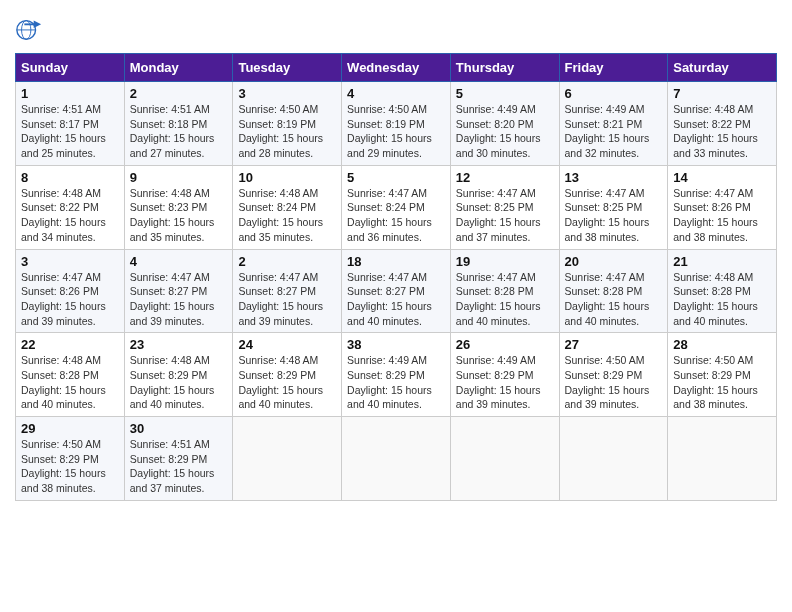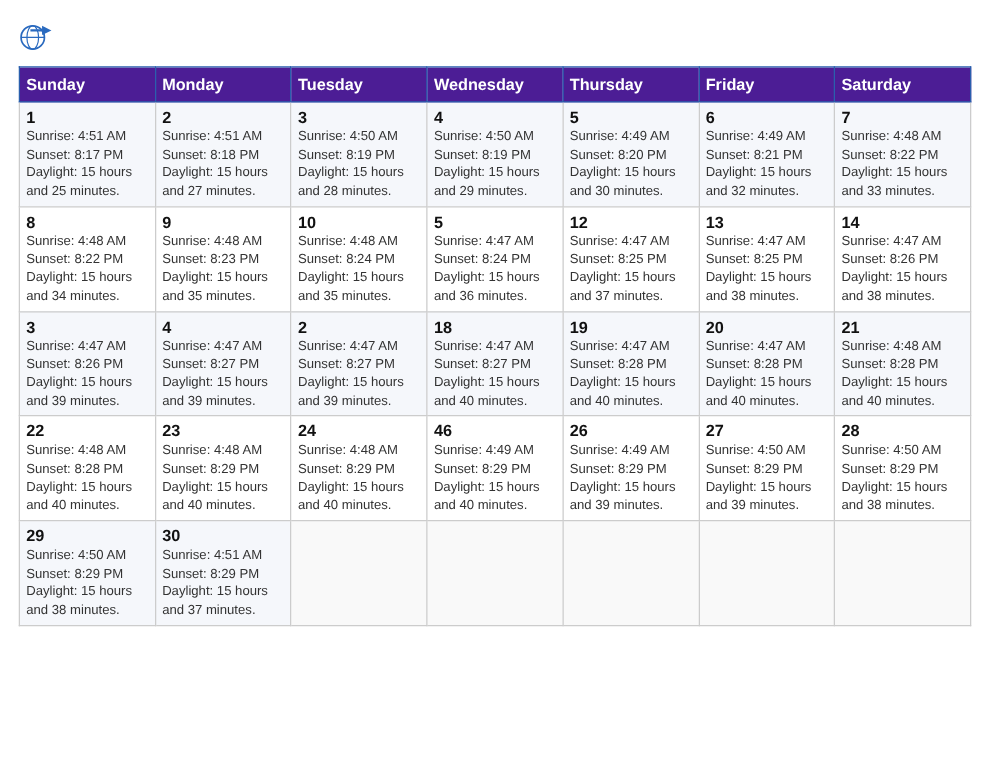--- a/index.html
+++ b/index.html
@@ -178,21 +178,21 @@
         <td><span class="day-num">21</span>
 <span class="day-info">Sunrise: 4:48 AM<br>Sunset: 8:28 PM<br>Daylight: 15 hours and 40 minutes.</span></td>
       </tr>
       <tr>
         <td><span class="day-num">22</span>
 <span class="day-info">Sunrise: 4:48 AM<br>Sunset: 8:28 PM<br>Daylight: 15 hours and 40 minutes.</span></td>
         <td><span class="day-num">23</span>
 <span class="day-info">Sunrise: 4:48 AM<br>Sunset: 8:29 PM<br>Daylight: 15 hours and 40 minutes.</span></td>
         <td><span class="day-num">24</span>
 <span class="day-info">Sunrise: 4:48 AM<br>Sunset: 8:29 PM<br>Daylight: 15 hours and 40 minutes.</span></td>
-        <td><span class="day-num">46</span>
+        <td><span class="day-num">38</span>
 <span class="day-info">Sunrise: 4:49 AM<br>Sunset: 8:29 PM<br>Daylight: 15 hours and 40 minutes.</span></td>
         <td><span class="day-num">26</span>
 <span class="day-info">Sunrise: 4:49 AM<br>Sunset: 8:29 PM<br>Daylight: 15 hours and 39 minutes.</span></td>
         <td><span class="day-num">27</span>
 <span class="day-info">Sunrise: 4:50 AM<br>Sunset: 8:29 PM<br>Daylight: 15 hours and 39 minutes.</span></td>
         <td><span class="day-num">28</span>
 <span class="day-info">Sunrise: 4:50 AM<br>Sunset: 8:29 PM<br>Daylight: 15 hours and 38 minutes.</span></td>
       </tr>
       <tr>
         <td><span class="day-num">29</span>

